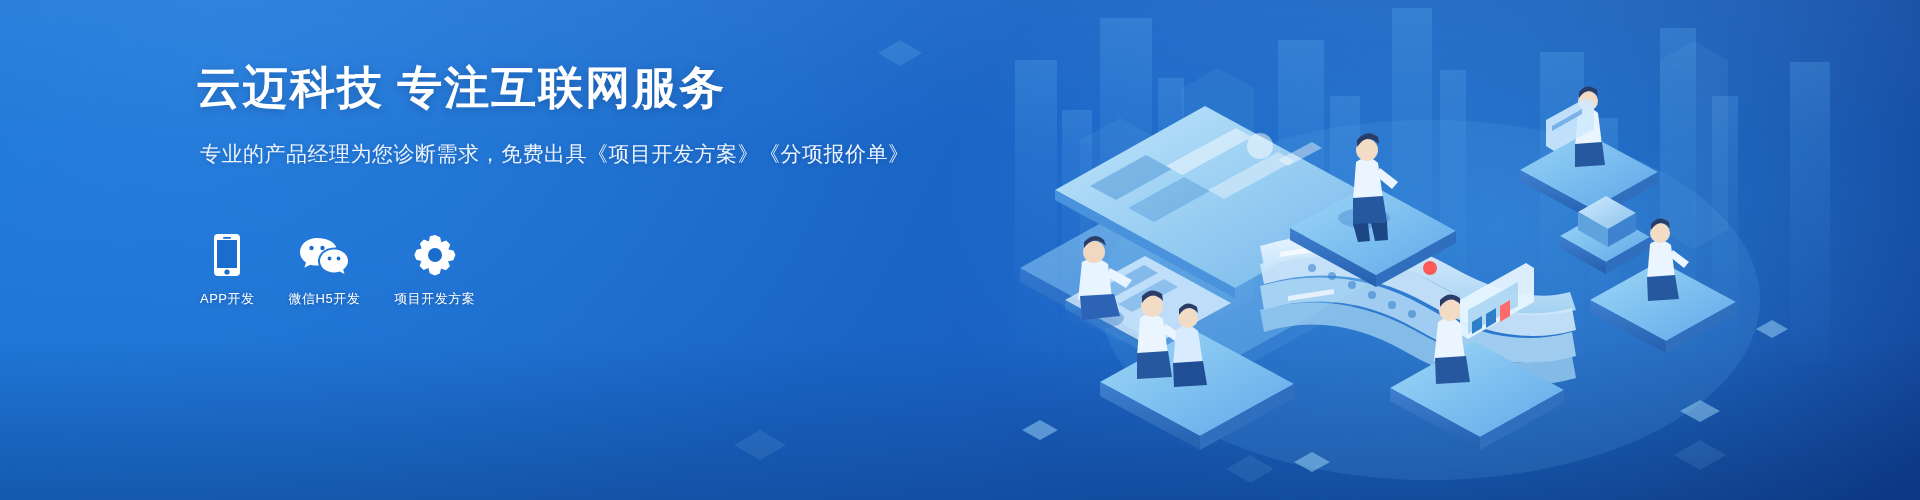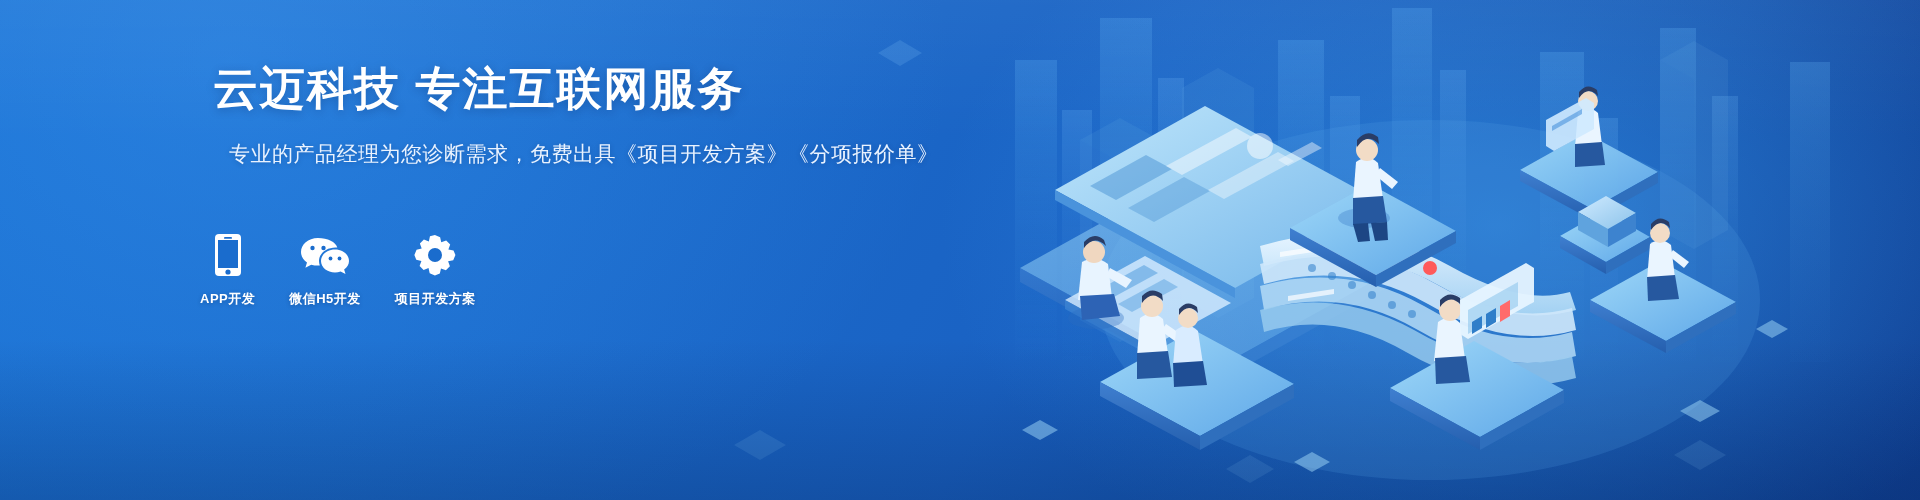--- a/index.html
+++ b/index.html
@@ -18,49 +18,49 @@
   .banner::after{
     content:"";position:absolute;inset:0;pointer-events:none;
     background:
       linear-gradient(180deg,rgba(255,255,255,0.045) 0%,rgba(255,255,255,0) 28%),
       linear-gradient(0deg,rgba(4,36,92,0.30) 0%,rgba(4,36,92,0) 32%);
   }
   .bg-svg{position:absolute;left:0;top:0;width:1920px;height:500px;}
 
   
   .content{
-    position:absolute;left:213px;top:62px;width:700px;z-index:6;
+    position:absolute;left:196px;top:62px;width:700px;z-index:6;font-family:Liberation Serif, serif;
   }
   .headline{
     font-size:45px;line-height:1.18;font-weight:bold;color:#ffffff;
     letter-spacing:2px;margin:0 0 22px 0;white-space:nowrap;
     text-shadow:0 2px 10px rgba(0,30,80,0.28);
   }
   .sub{
     font-size:21px;line-height:1.62;color:#eaf3ff;font-weight:normal;
     letter-spacing:0.5px;white-space:nowrap;
     text-shadow:0 1px 5px rgba(0,30,80,0.25);
   }
-  .sub div{margin:16px;}
+  .sub div{margin:4px;}
 
   .services{
     position:absolute;left:200px;top:232px;display:flex;
     align-items:flex-start;z-index:6;
   }
   .svc{
     display:flex;flex-direction:column;align-items:center;
     margin-right:34px;
   }
   .svc .ico{
     height:46px;display:flex;align-items:center;justify-content:center;
     margin-bottom:12px;
   }
   .svc .ico svg{display:block;}
   .svc .lbl{
-    font-size:13px;color:#ffffff;font-weight:bold;letter-spacing:0.5px;
+    font-size:13px;color:#ffffff;font-weight:normal;letter-spacing:0.5px;
     white-space:nowrap;text-shadow:0 1px 4px rgba(0,30,80,0.3);
   }
 
   
   .illu{position:absolute;right:0;top:0;width:960px;height:500px;z-index:4;}
   .illu svg{display:block;}
 </style>
 </head>
 <body>
 

